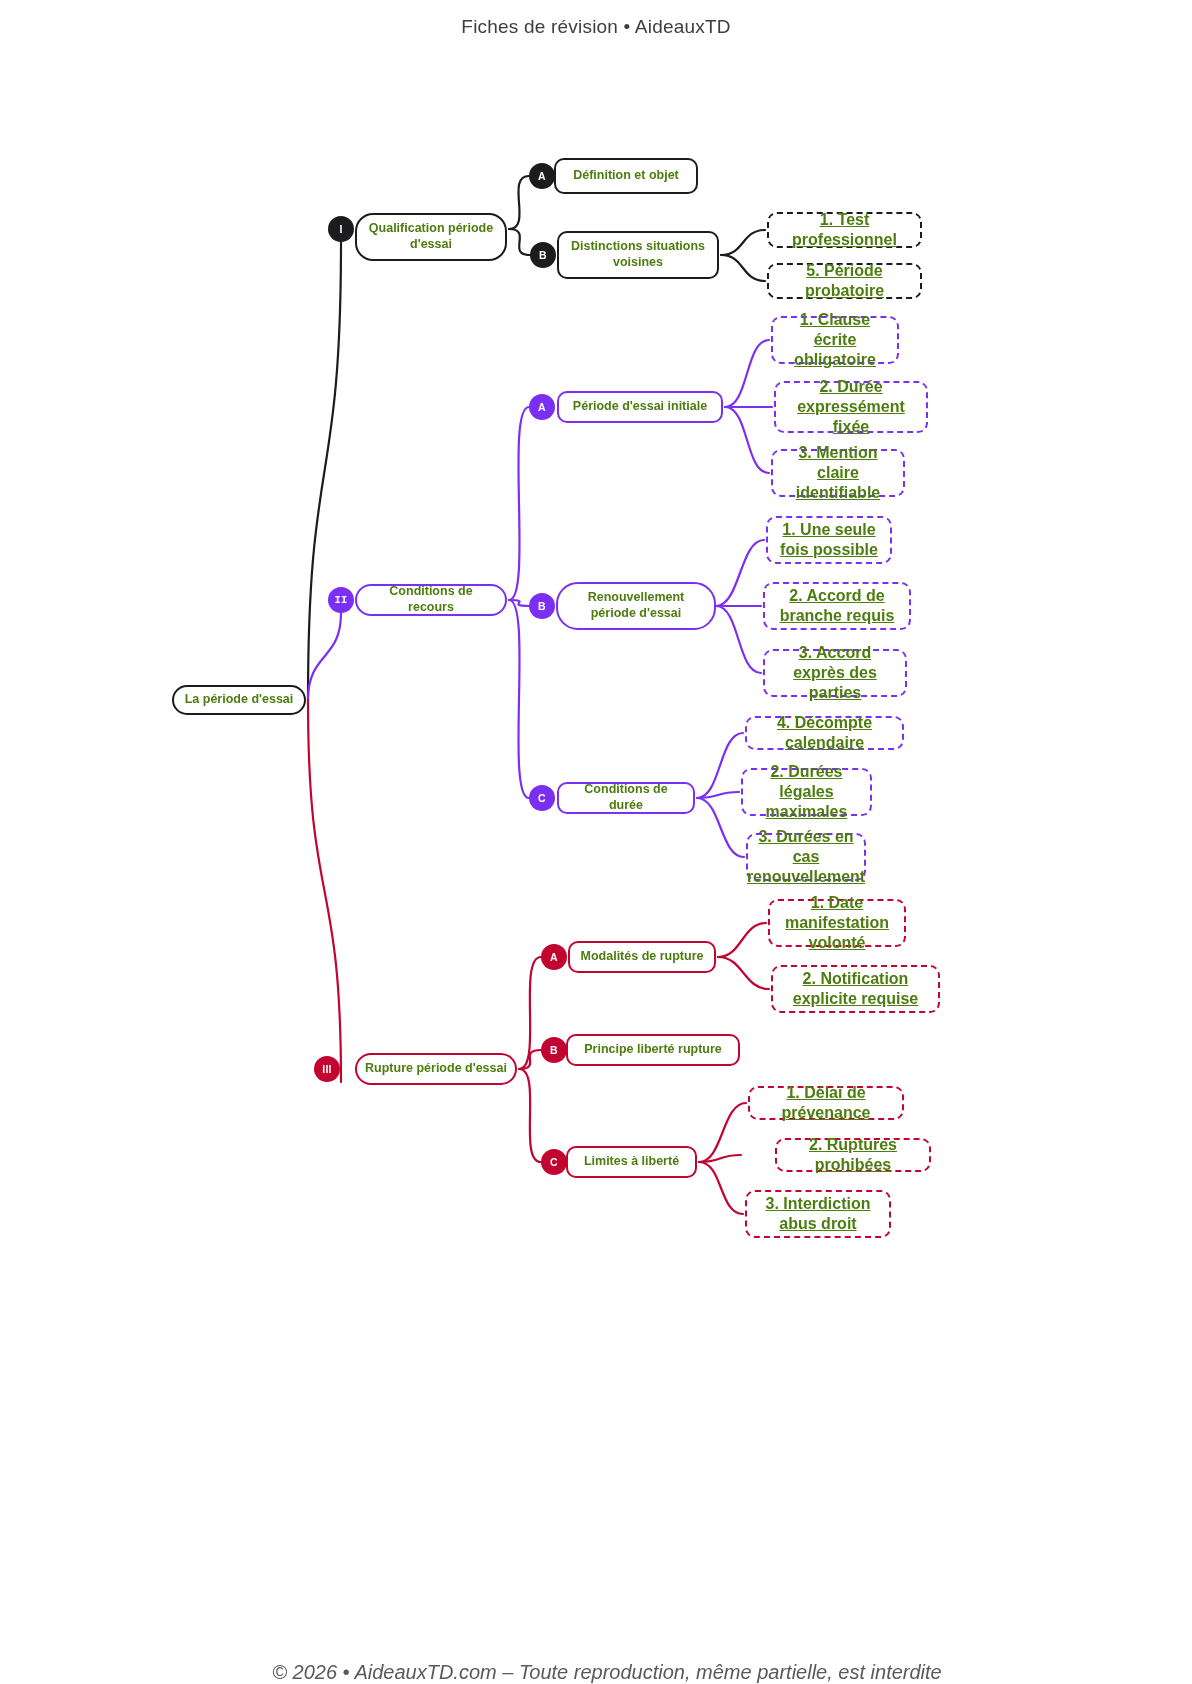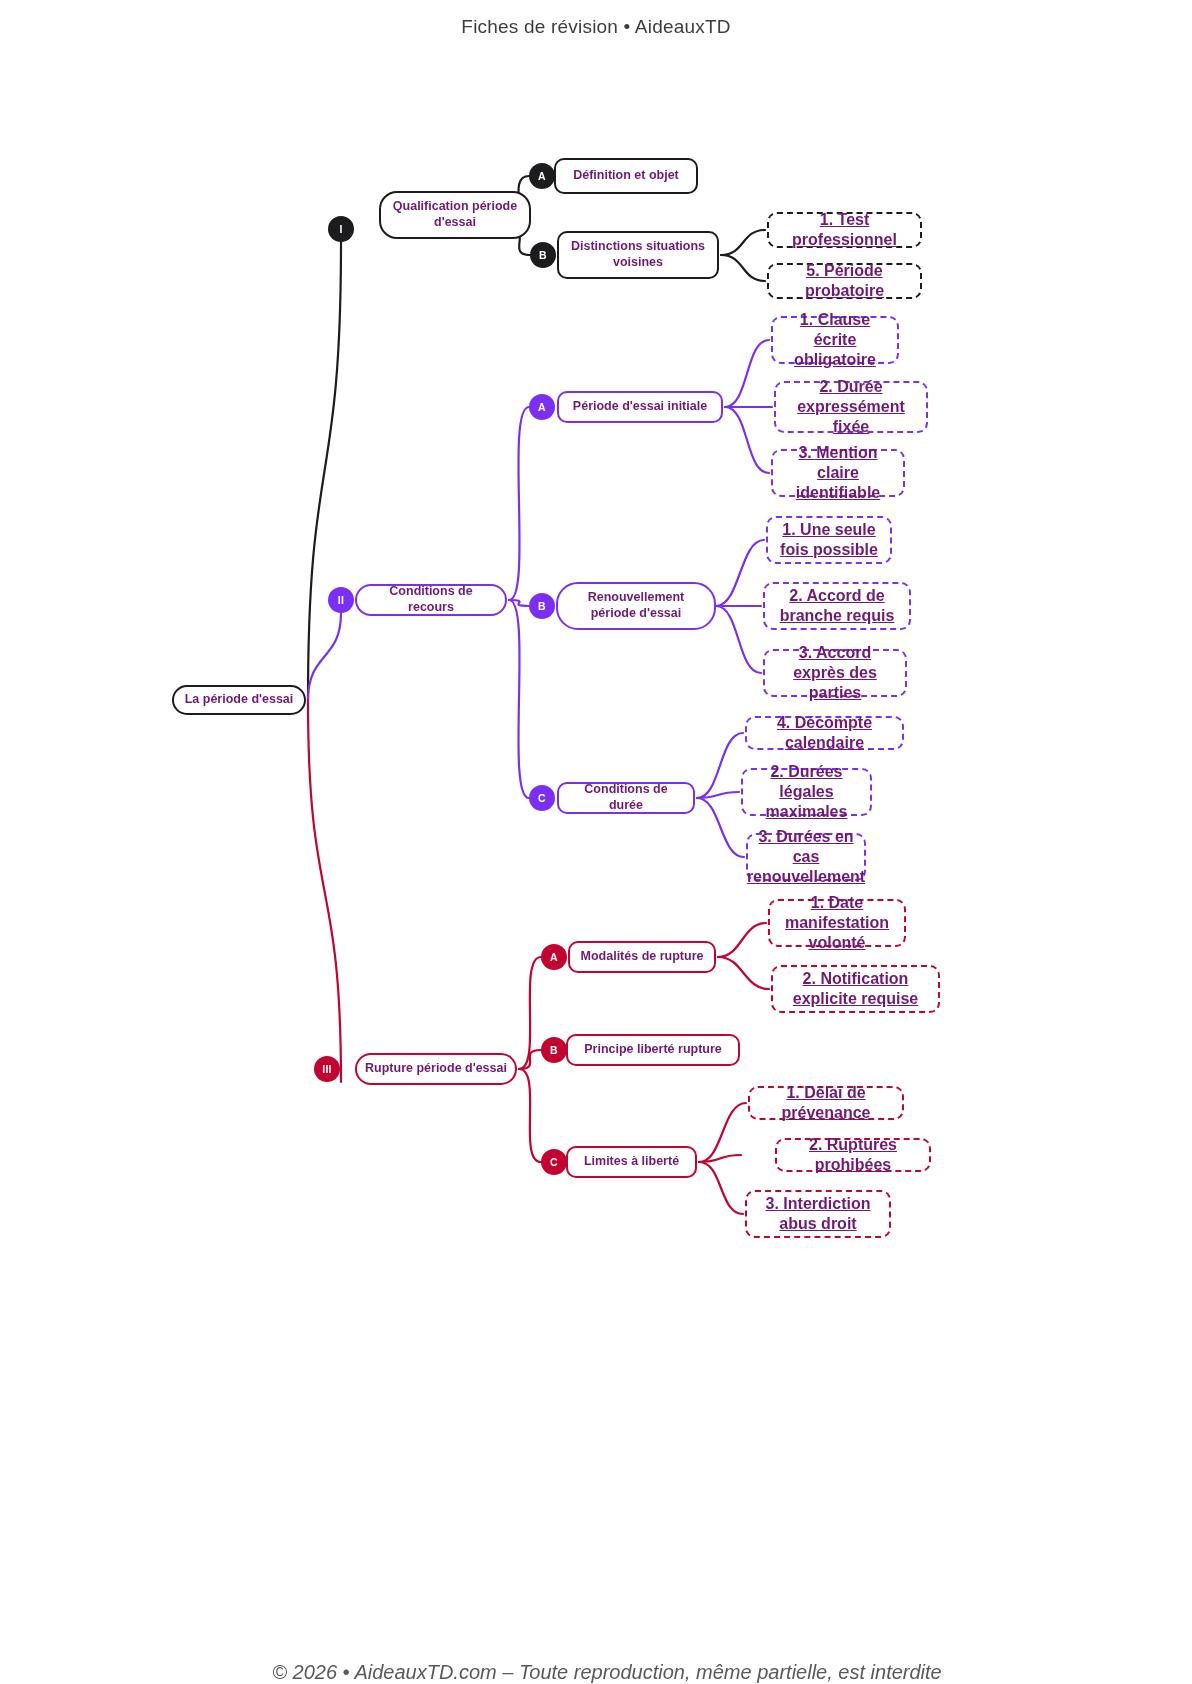--- a/index.html
+++ b/index.html
@@ -50,21 +50,21 @@
     pointer-events: none;
   }
   .node {
     position: absolute;
     box-sizing: border-box;
     display: flex;
     align-items: center;
     justify-content: center;
     text-align: center;
     background: #ffffff;
-    color: #701a75;
+    color: #4d7c0f;
     font-weight: bold;
     line-height: 1.25;
     padding: 4px 8px;
   }
   .node.root {
     border: 2px solid #1c1c1e;
     border-radius: 22px;
     font-size: 12.5px;
   }
   .node.level1 {
@@ -133,42 +133,42 @@
       <path d="M 699 1162 C 723 1162, 722 1103, 746 1103" fill="none" stroke="#c20430" stroke-width="2.2" stroke-linecap="round"></path>
       <path d="M 699 1162 C 723 1162, 717 1155, 741 1155" fill="none" stroke="#c20430" stroke-width="2.2" stroke-linecap="round"></path>
       <path d="M 699 1162 C 723 1162, 719 1214, 743 1214" fill="none" stroke="#c20430" stroke-width="2.2" stroke-linecap="round"></path>
     </svg>
 <div class="node root" style="left: 172px; top: 685px; width: 134px; height: 30px; border-color: rgb(28, 28, 30);">
       <span>La période d'essai</span>
     </div>
     <div class="badge" style="left: 328px; top: 216px; background: rgb(28, 28, 30);">
       <span>I</span>
     </div>
-    <div class="node level1" style="left: 355px; top: 191px; width: 152px; height: 48px; border-color: rgb(28, 28, 30); margin-left: 24px;">
+    <div class="node level1" style="left: 355px; top: 213px; width: 152px; height: 48px; border-color: rgb(28, 28, 30);">
       <span>Qualification période d'essai</span>
     </div>
     <div class="badge" style="left: 529px; top: 163px; background: rgb(28, 28, 30);">
       <span>A</span>
     </div>
     <div class="node level2" style="left: 554px; top: 158px; width: 144px; height: 36px; border-color: rgb(28, 28, 30);">
       <span>Définition et objet</span>
     </div>
     <div class="badge" style="left: 530px; top: 242px; background: rgb(28, 28, 30);">
       <span>B</span>
     </div>
     <div class="node level2" style="left: 557px; top: 231px; width: 162px; height: 48px; border-color: rgb(28, 28, 30);">
       <span>Distinctions situations voisines</span>
     </div>
     <div class="node level3" style="left: 767px; top: 212px; width: 155px; height: 36px; border-color: rgb(28, 28, 30);">
       <span>1. Test professionnel</span>
     </div>
     <div class="node level3" style="left: 767px; top: 263px; width: 155px; height: 36px; border-color: rgb(28, 28, 30);">
       <span>5. Période probatoire</span>
     </div>
-    <div class="badge" style="left: 328px; top: 587px; background: rgb(123, 47, 242);">
+    <div class="badge" style="left: 328px; top: 587px; background: rgb(123, 47, 242); font-family: Liberation Mono, monospace;">
       <span>II</span>
     </div>
     <div class="node level1" style="left: 355px; top: 584px; width: 152px; height: 32px; border-color: rgb(123, 47, 242);">
       <span>Conditions de recours</span>
     </div>
     <div class="badge" style="left: 529px; top: 394px; background: rgb(123, 47, 242);">
       <span>A</span>
     </div>
     <div class="node level2" style="left: 557px; top: 391px; width: 166px; height: 32px; border-color: rgb(123, 47, 242);">
       <span>Période d'essai initiale</span>

